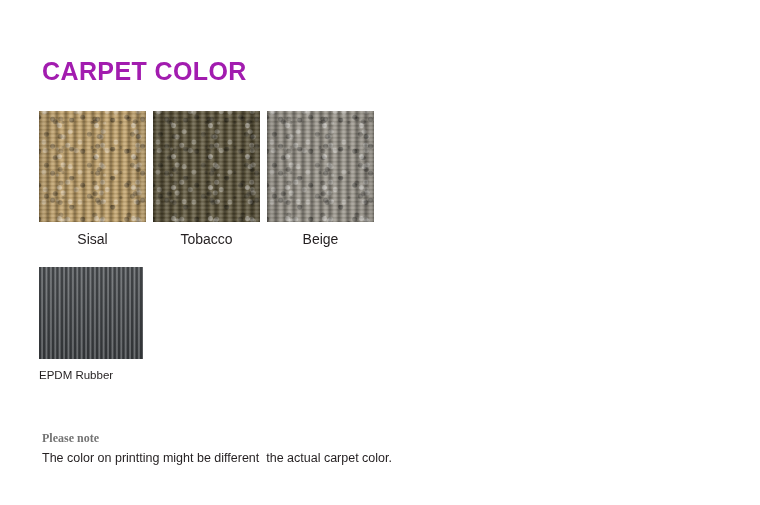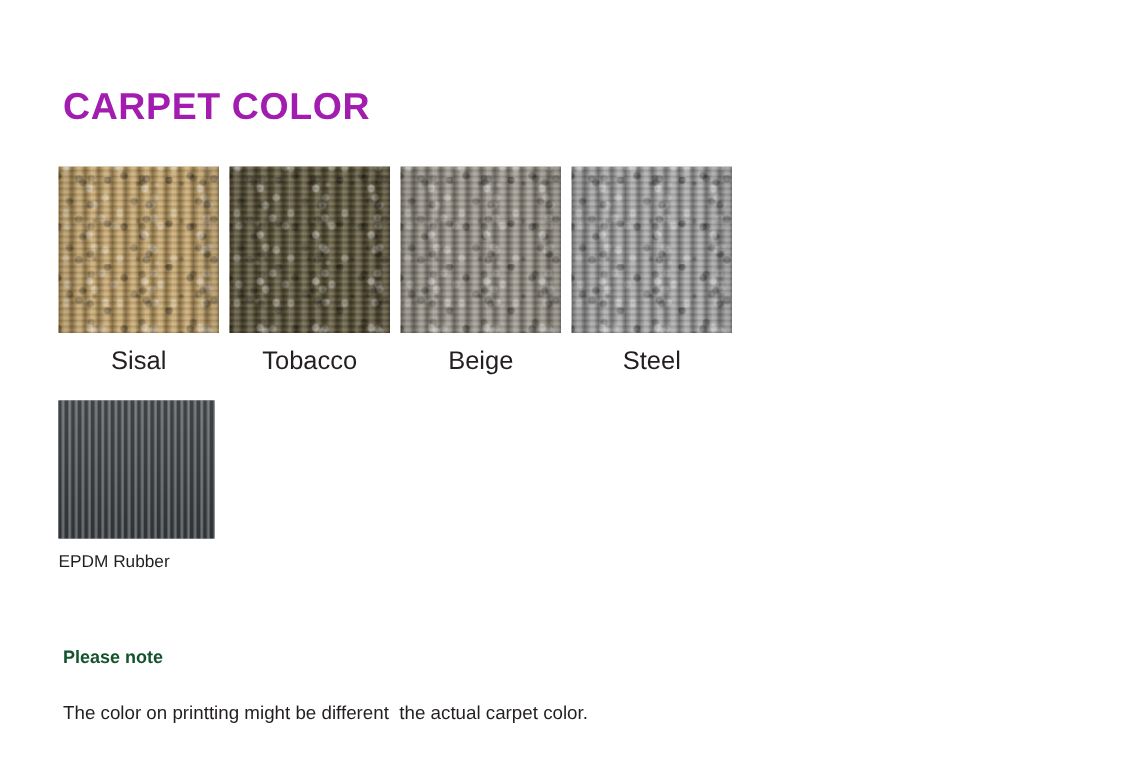--- a/index.html
+++ b/index.html
@@ -43,21 +43,21 @@
   }
   .swatch-chip {
     width: 107px;
     height: 111px;
     position: relative;
     overflow: hidden;
   }
   .swatch-label {
     display: block;
     text-align: center;
-    font-size: 17px;
+    font-size: 14px;
     color: #231f20;
     margin-top: 9px;
     font-family: "Liberation Sans", sans-serif;
     white-space: nowrap;
   }
 
   
   .weave {
     position: absolute;
     inset: 0;
@@ -156,30 +156,30 @@
   .note-block {
     position: absolute;
     left: 42px;
     top: 430px;
     width: 640px;
   }
   .note-title {
     display: block;
     font-size: 12px;
     font-weight: bold;
-    color: #14532d;
+    color: #737373;
     line-height: 16px;
-    font-family: Liberation Sans, sans-serif;
+    font-family: Liberation Serif, serif;
   }
   .note-text {
     display: block;
     font-size: 12.5px;
     color: #231f20;
     line-height: 18px;
-    margin-top: 20px;
+    margin-top: 3px;
     white-space: pre;
     font-family: "Liberation Sans", sans-serif;
   }
 </style>
 </head>
 <body>
 
 <h1 class="page-title">CARPET COLOR</h1>
 
 <div class="swatch-row">
@@ -215,31 +215,20 @@
         <div class="weave-loops"></div>
         <div class="weave-ribs"></div>
         <div class="weave-shade"></div>
       </div>
     </div>
     <span class="swatch-label">Beige</span>
   </div>
 
 
 
-  <div class="swatch-cell">
-    <div class="swatch-chip" style="background-color:#a6a6a6;">
-      <div class="weave">
-        <div class="weave-mottle"></div>
-        <div class="weave-loops"></div>
-        <div class="weave-ribs"></div>
-        <div class="weave-shade"></div>
-      </div>
-    </div>
-    <span class="swatch-label">Steel</span>
-  </div>
 
 </div>
 
 <div class="epdm-block">
   <div class="epdm-chip"></div>
   <span class="epdm-label">EPDM Rubber</span>
 </div>
 
 <div class="note-block">
   <span class="note-title">Please note</span>

